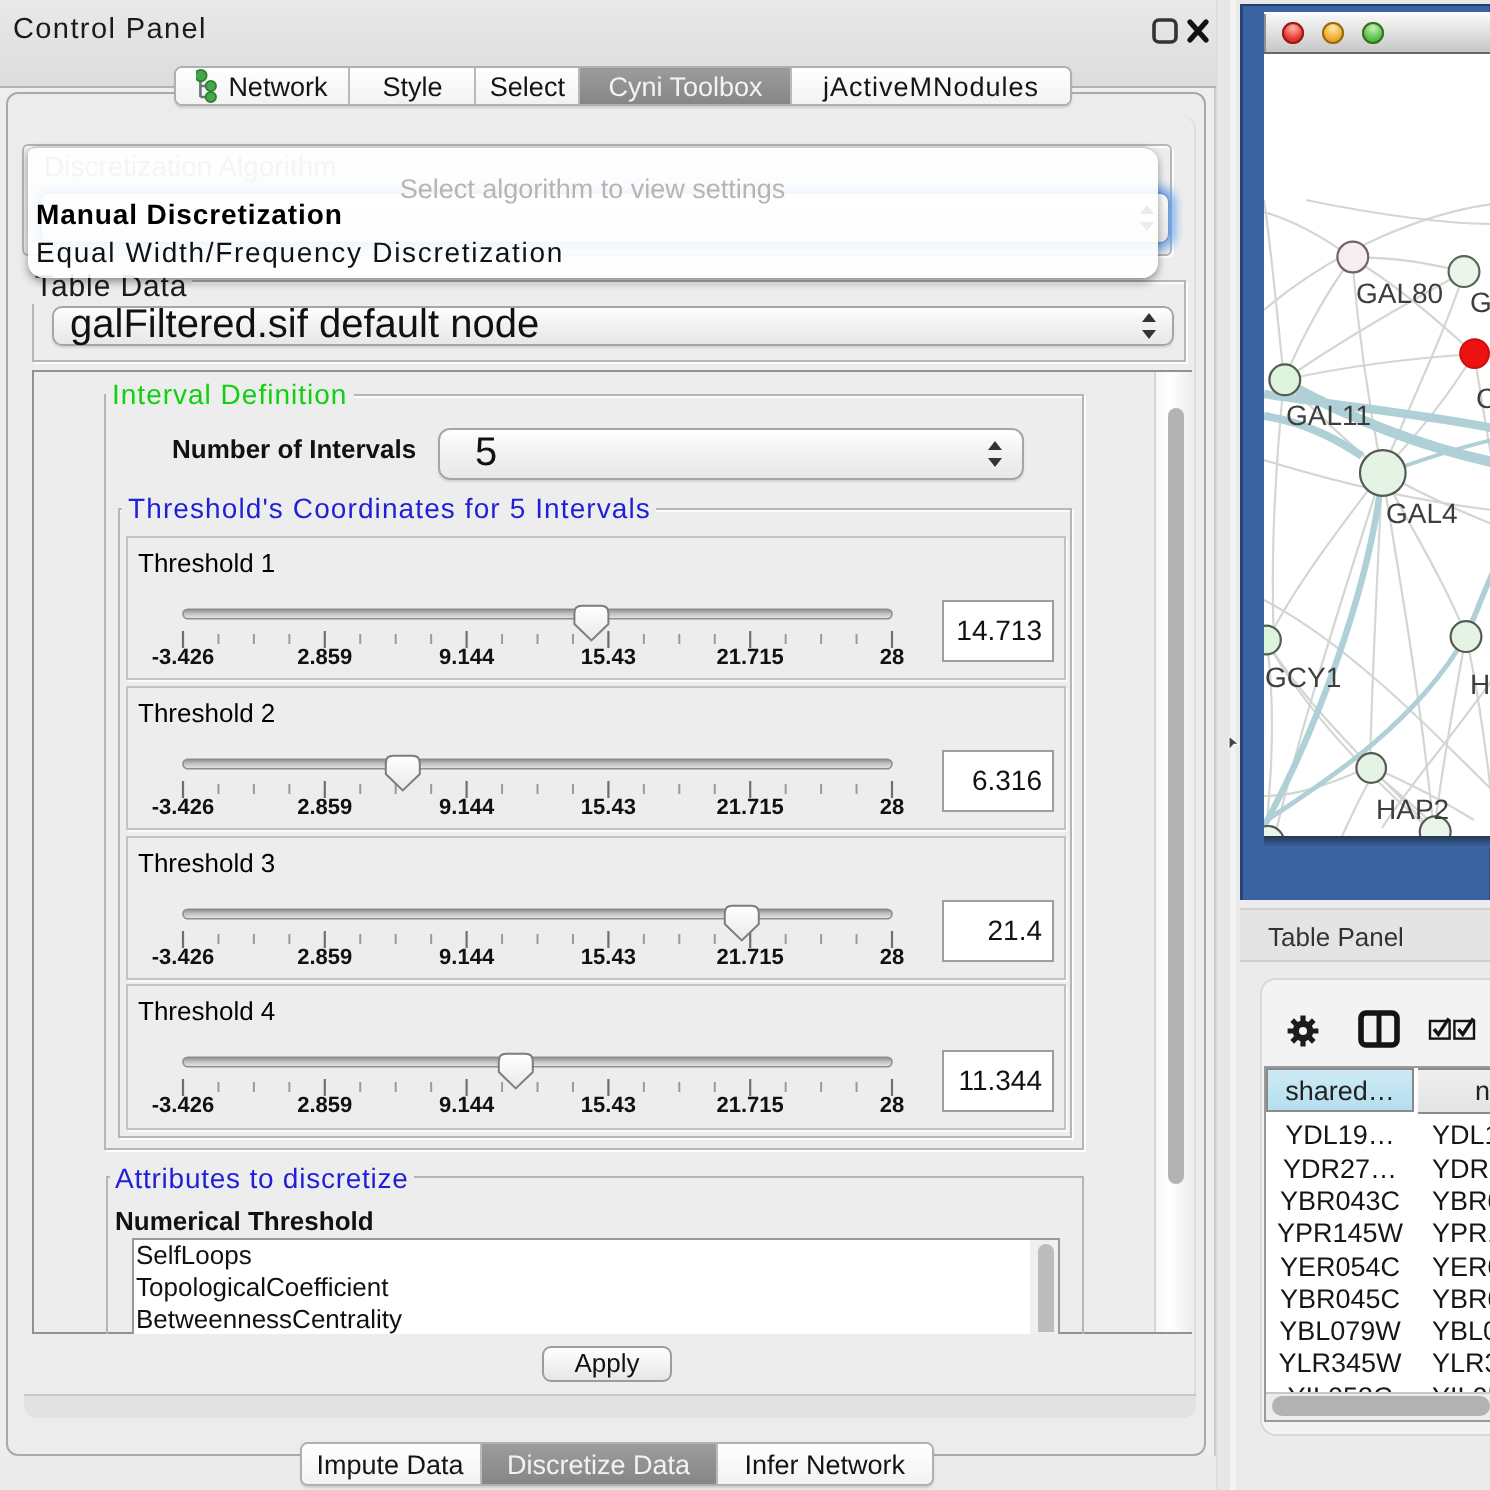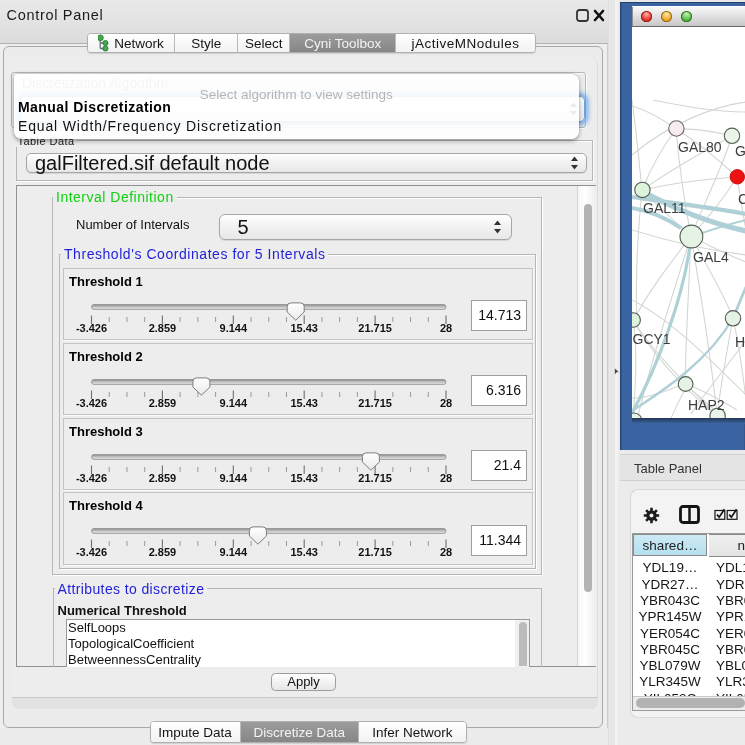--- a/index.html
+++ b/index.html
@@ -26,21 +26,21 @@
 
 .combo { position:absolute; background:linear-gradient(#ffffff,#f2f2f2 45%,#e8e8e8); border:1px solid #a6a6a6; border-radius:5px; box-shadow:0 1px 1px rgba(0,0,0,0.1); }
 .combo .ctext { position:absolute; left:8px; top:50%; transform:translateY(-50%); font-size:20px; color:#111; white-space:nowrap; }
 .arr { position:absolute; right:6px; top:50%; transform:translateY(-50%); width:9px; height:14px; }
 
 #scrollpane { position:absolute; left:15.5px; top:184.5px; width:580.5px; height:482px; border:1px solid #919191; background:#ededed; }
 #vsb { position:absolute; left:576.5px; top:185.5px; width:19px; height:480px; background:linear-gradient(90deg,#f6f6f6,#ffffff 40%,#ededed); border-left:1px solid #d5d5d5; }
 #vsbthumb { position:absolute; left:583.5px; top:204px; width:8px; height:388px; background:#b3b3b3; border-radius:4px; }
 
 .tpanel { position:absolute; left:63px; width:470px; height:72.5px; border:1px solid #c3c3c3; box-shadow:1px 1px 0 #fafafa; background:#ededed; }
-.tlabel { position:absolute; left:5px; top:5px; font-size:13px; font-weight:bold; color:#000; }
+.tlabel { position:absolute; left:5px; top:5px; font-size:13px; font-weight:normal; color:#000; }
 .tsvg { position:absolute; left:0; top:0; }
 .tval { position:absolute; left:407px; top:31.5px; width:56px; height:31px; background:#fff; border:1px solid #9e9e9e; font-size:14px; text-align:right; padding-right:5px; line-height:29px; color:#111; }
 
 #attrlist { position:absolute; left:66px; top:618.5px; width:463.5px; height:48px; background:#fff; border:1px solid #999; border-bottom:none; overflow:hidden; }
 #attrlist div { padding-left:1px; font-size:13px; height:16px; line-height:16px; color:#111; }
 #alsb { position:absolute; left:515px; top:618.5px; width:14.5px; height:48px; background:#f0f0f0; border-top:1px solid #999;border-right:1px solid #999; }
 #alsbthumb { position:absolute; left:519px; top:622px; width:8px; height:44px; background:#bcbcbc; border-radius:4px 4px 0 0; }
 
 #apply { position:absolute; left:271px; top:673px; width:65px; height:17.5px; background:linear-gradient(#ffffff,#e6e6e6); border:1px solid #9d9d9d; border-radius:4.5px; font-size:13px; text-align:center; line-height:16px; color:#111; }
 
@@ -81,37 +81,37 @@
 <div class="grp" style="left:11px;top:72px;width:575px;height:55.5px;border-radius:3px"></div>
 <div class="gtitle" style="left:19px;top:75px;color:#999">Discretization Algorithm</div>
 <div class="combo" style="left:20px;top:96px;width:565px;height:26px;box-shadow:0 0 5px 2.5px rgba(90,155,230,0.85);border-color:#6f9fd8">
   <svg class="arr" viewBox="0 0 9 14">
       <path d="M4.5,0.5 L8,5 L1,5 Z M4.5,13.5 L8,9 L1,9 Z" fill="#333"></path>
     </svg>
 </div>
 
 
 <div class="grp" style="left:16px;top:139.5px;width:577px;height:41px"></div>
-<div class="gtitle" style="left:15.5px;top:134.5px;color:#1b1b1b;padding:0 2px;font-size:11px;letter-spacing:0.45px">Table Data</div>
+<div class="gtitle" style="left:15.5px;top:134.5px;color:#1b1b1b;padding:0 2px;font-size:15px;letter-spacing:0.45px">Table Data</div>
 <div class="combo" style="left:26px;top:152.5px;width:560.5px;height:20.5px">
   <span class="ctext">galFiltered.sif default node</span>
   <svg class="arr" style="right:7px" viewBox="0 0 9 14">
       <path d="M4.5,0.5 L8,5 L1,5 Z M4.5,13.5 L8,9 L1,9 Z" fill="#333"></path>
     </svg>
 </div>
 
 
 <div id="scrollpane"></div>
 <div id="vsb"></div>
 <div id="vsbthumb"></div>
 
 
 <div class="grp" style="left:52.3px;top:196.5px;width:489.7px;height:378.5px"></div>
 <div class="gtitle" style="left:53px;top:188.8px;color:#10d010;letter-spacing:0.5px">Interval Definition</div>
-<div class="abs" style="left:76px;top:217px;font-weight:normal">Number of Intervals</div>
+<div class="abs" style="left:86px;top:217px;font-weight:bold">Number of Intervals</div>
 <div class="combo" style="left:218.5px;top:214px;width:293.5px;height:26px;border-radius:6px">
   <span class="ctext" style="left:18px">5</span>
   <svg class="arr" style="right:9px" viewBox="0 0 9 14">
       <path d="M4.5,0.5 L8,5 L1,5 Z M4.5,13.5 L8,9 L1,9 Z" fill="#333"></path>
     </svg>
 </div>
 
 
 <div class="grp" style="left:58.5px;top:253.5px;width:477.5px;height:315.5px"></div>
 <div class="gtitle" style="left:61px;top:245.8px;color:#1f1fd8;letter-spacing:0.55px">Threshold's Coordinates for 5 Intervals</div>

